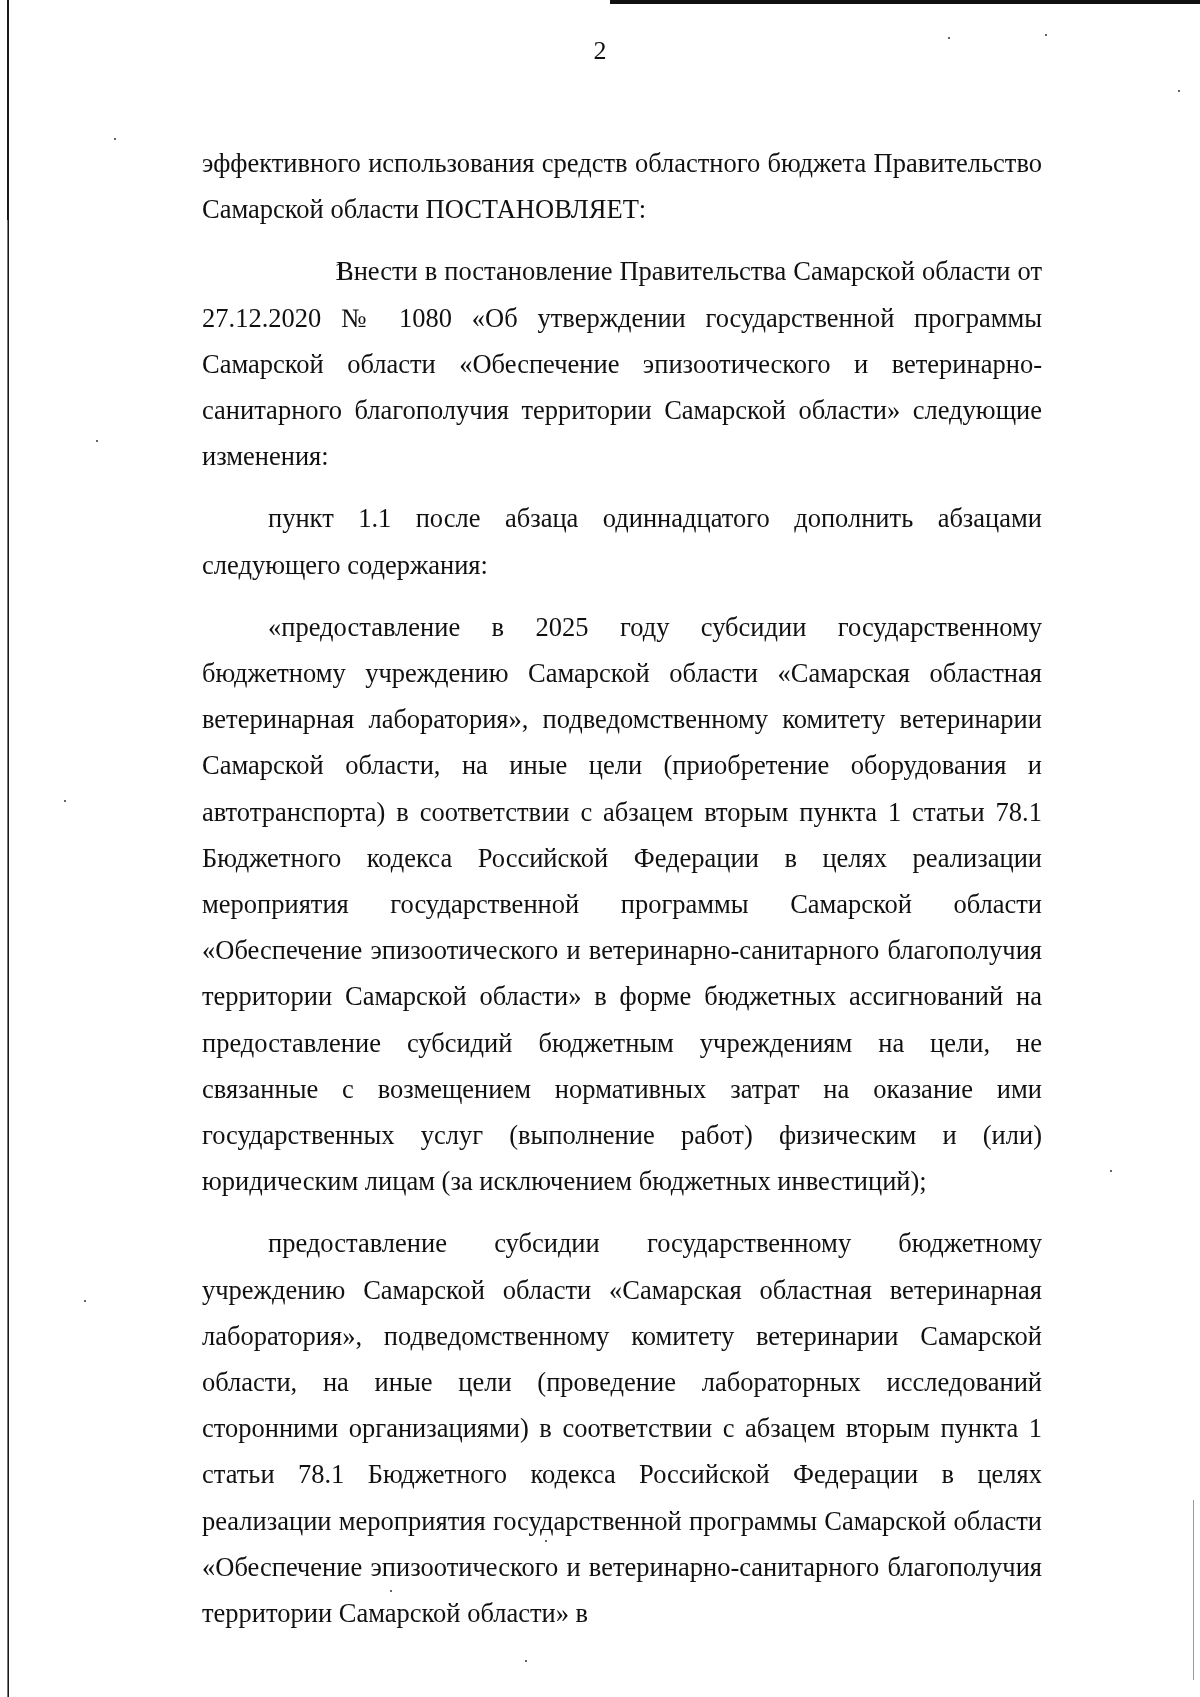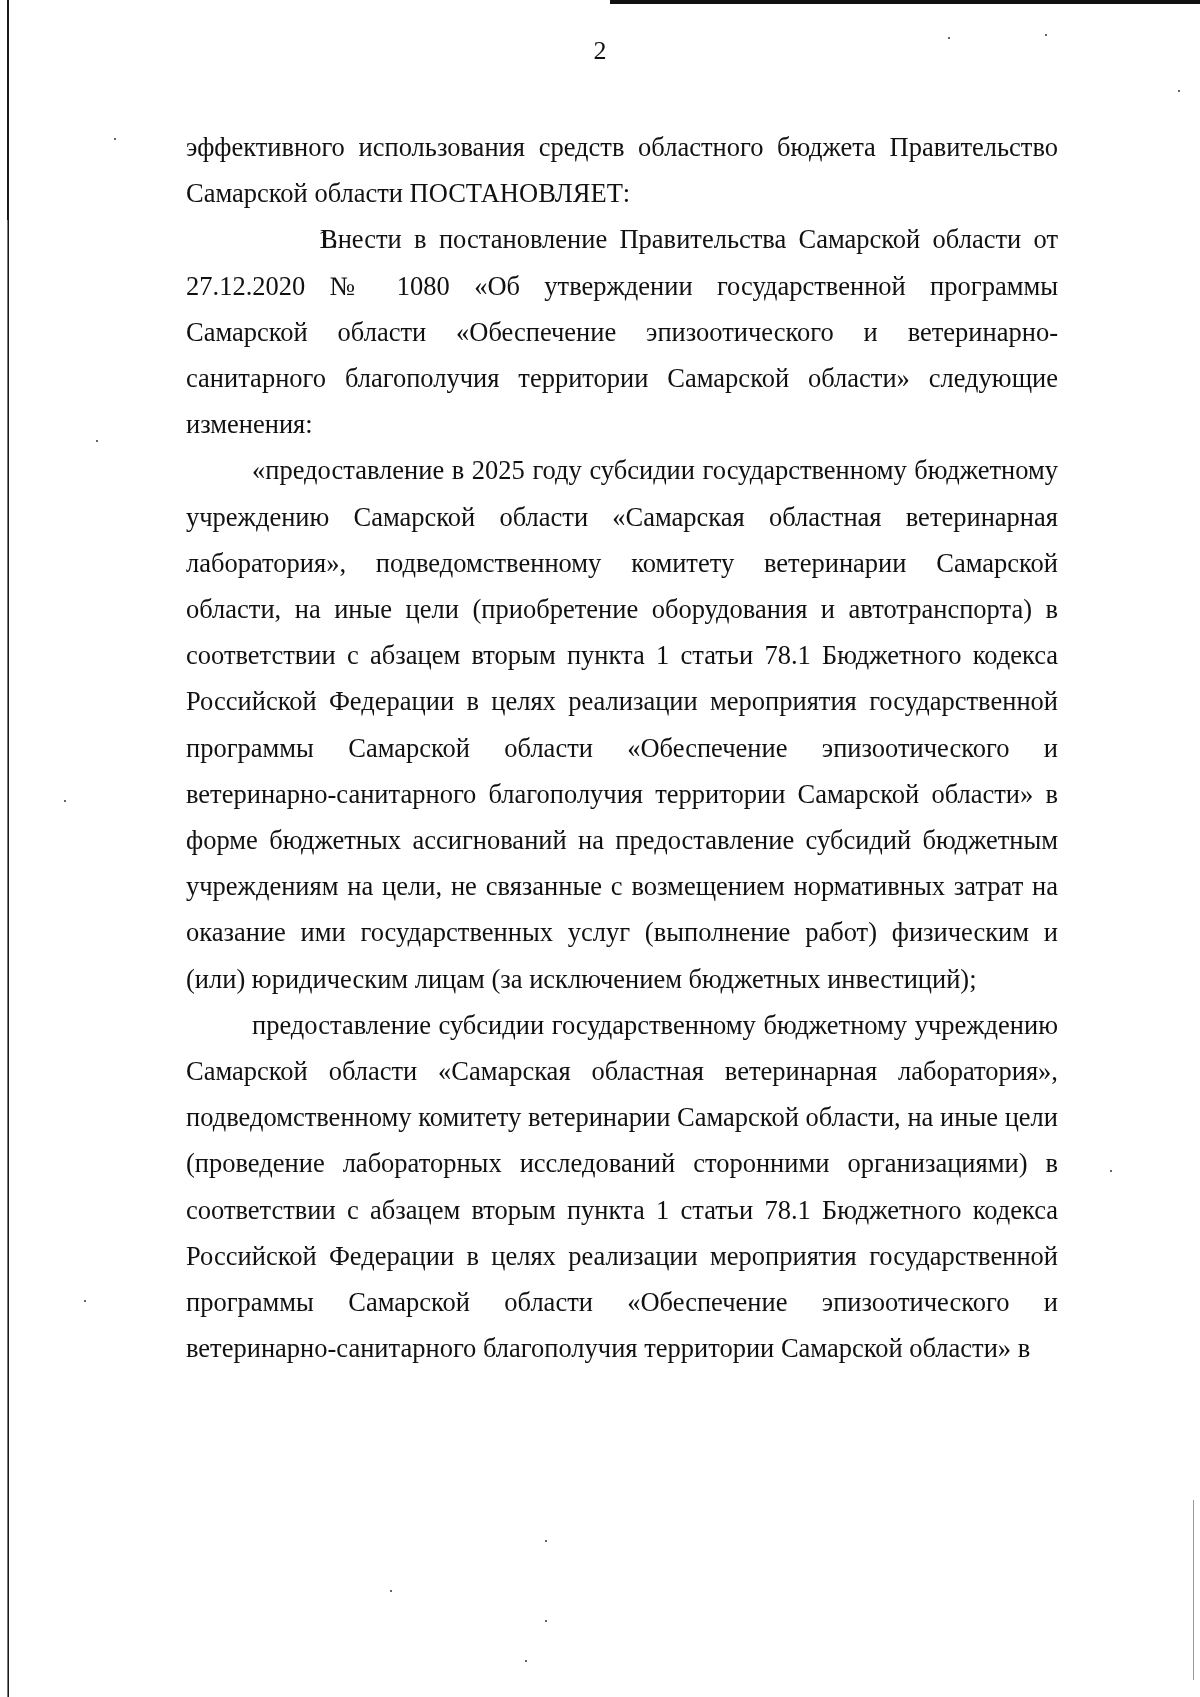--- a/index.html
+++ b/index.html
@@ -56,21 +56,21 @@
     }
     .body-text {
       position: absolute;
       left: 186px;
       top: 124px;
       width: 872px;
       font-size: 26.5px;
       line-height: 46.2px;
     }
     .para {
-      margin: 0;
+      margin: 16px;
       text-align: justify;
       text-align-last: left;
     }
     .para.indent {
       text-indent: 66px;
     }
     .para .num {
       display: inline-block;
       width: 68px;
     }
@@ -88,20 +88,21 @@
 <div class="scan-left-border"></div>
 <div class="scan-left-border lower"></div>
 <div class="scan-top-border"></div>
 <div class="scan-right-marks"></div>
 
 <div class="page-number">2</div>
 
 <div class="body-text">
   <p class="para">эффективного использования средств областного бюджета Правительство Самарской области ПОСТАНОВЛЯЕТ:</p>
   <p class="para indent"><span class="num">1.</span><span>Внести в постановление Правительства Самарской области от 27.12.2020 № 1080 «Об утверждении государственной программы Самарской области «Обеспечение эпизоотического и ветеринарно-санитарного благополучия территории Самарской области» следующие изменения:</span></p>
+  <p class="para indent">пункт 1.1 после абзаца одиннадцатого дополнить абзацами следующего содержания:</p>
   <p class="para indent">«предоставление в 2025 году субсидии государственному бюджетному учреждению Самарской области «Самарская областная ветеринарная лаборатория», подведомственному комитету ветеринарии Самарской области, на иные цели (приобретение оборудования и автотранспорта) в соответствии с абзацем вторым пункта 1 статьи 78.1 Бюджетного кодекса Российской Федерации в целях реализации мероприятия государственной программы Самарской области «Обеспечение эпизоотического и ветеринарно-санитарного благополучия территории Самарской области» в форме бюджетных ассигнований на предоставление субсидий бюджетным учреждениям на цели, не связанные с возмещением нормативных затрат на оказание ими государственных услуг (выполнение работ) физическим и (или) юридическим лицам (за исключением бюджетных инвестиций);</p>
   <p class="para indent">предоставление субсидии государственному бюджетному учреждению Самарской области «Самарская областная ветеринарная лаборатория», подведомственному комитету ветеринарии Самарской области, на иные цели (проведение лабораторных исследований сторонними организациями) в соответствии с абзацем вторым пункта 1 статьи 78.1 Бюджетного кодекса Российской Федерации в целях реализации мероприятия государственной программы Самарской области «Обеспечение эпизоотического и ветеринарно-санитарного благополучия территории Самарской области» в</p>
 </div>
 
 <div class="speck" style="left:1045px;top:34px"></div>
 <div class="speck" style="left:1178px;top:90px"></div>
 <div class="speck" style="left:948px;top:37px"></div>
 <div class="speck" style="left:114px;top:138px"></div>
 <div class="speck" style="left:96px;top:440px"></div>
 <div class="speck" style="left:64px;top:800px"></div>

